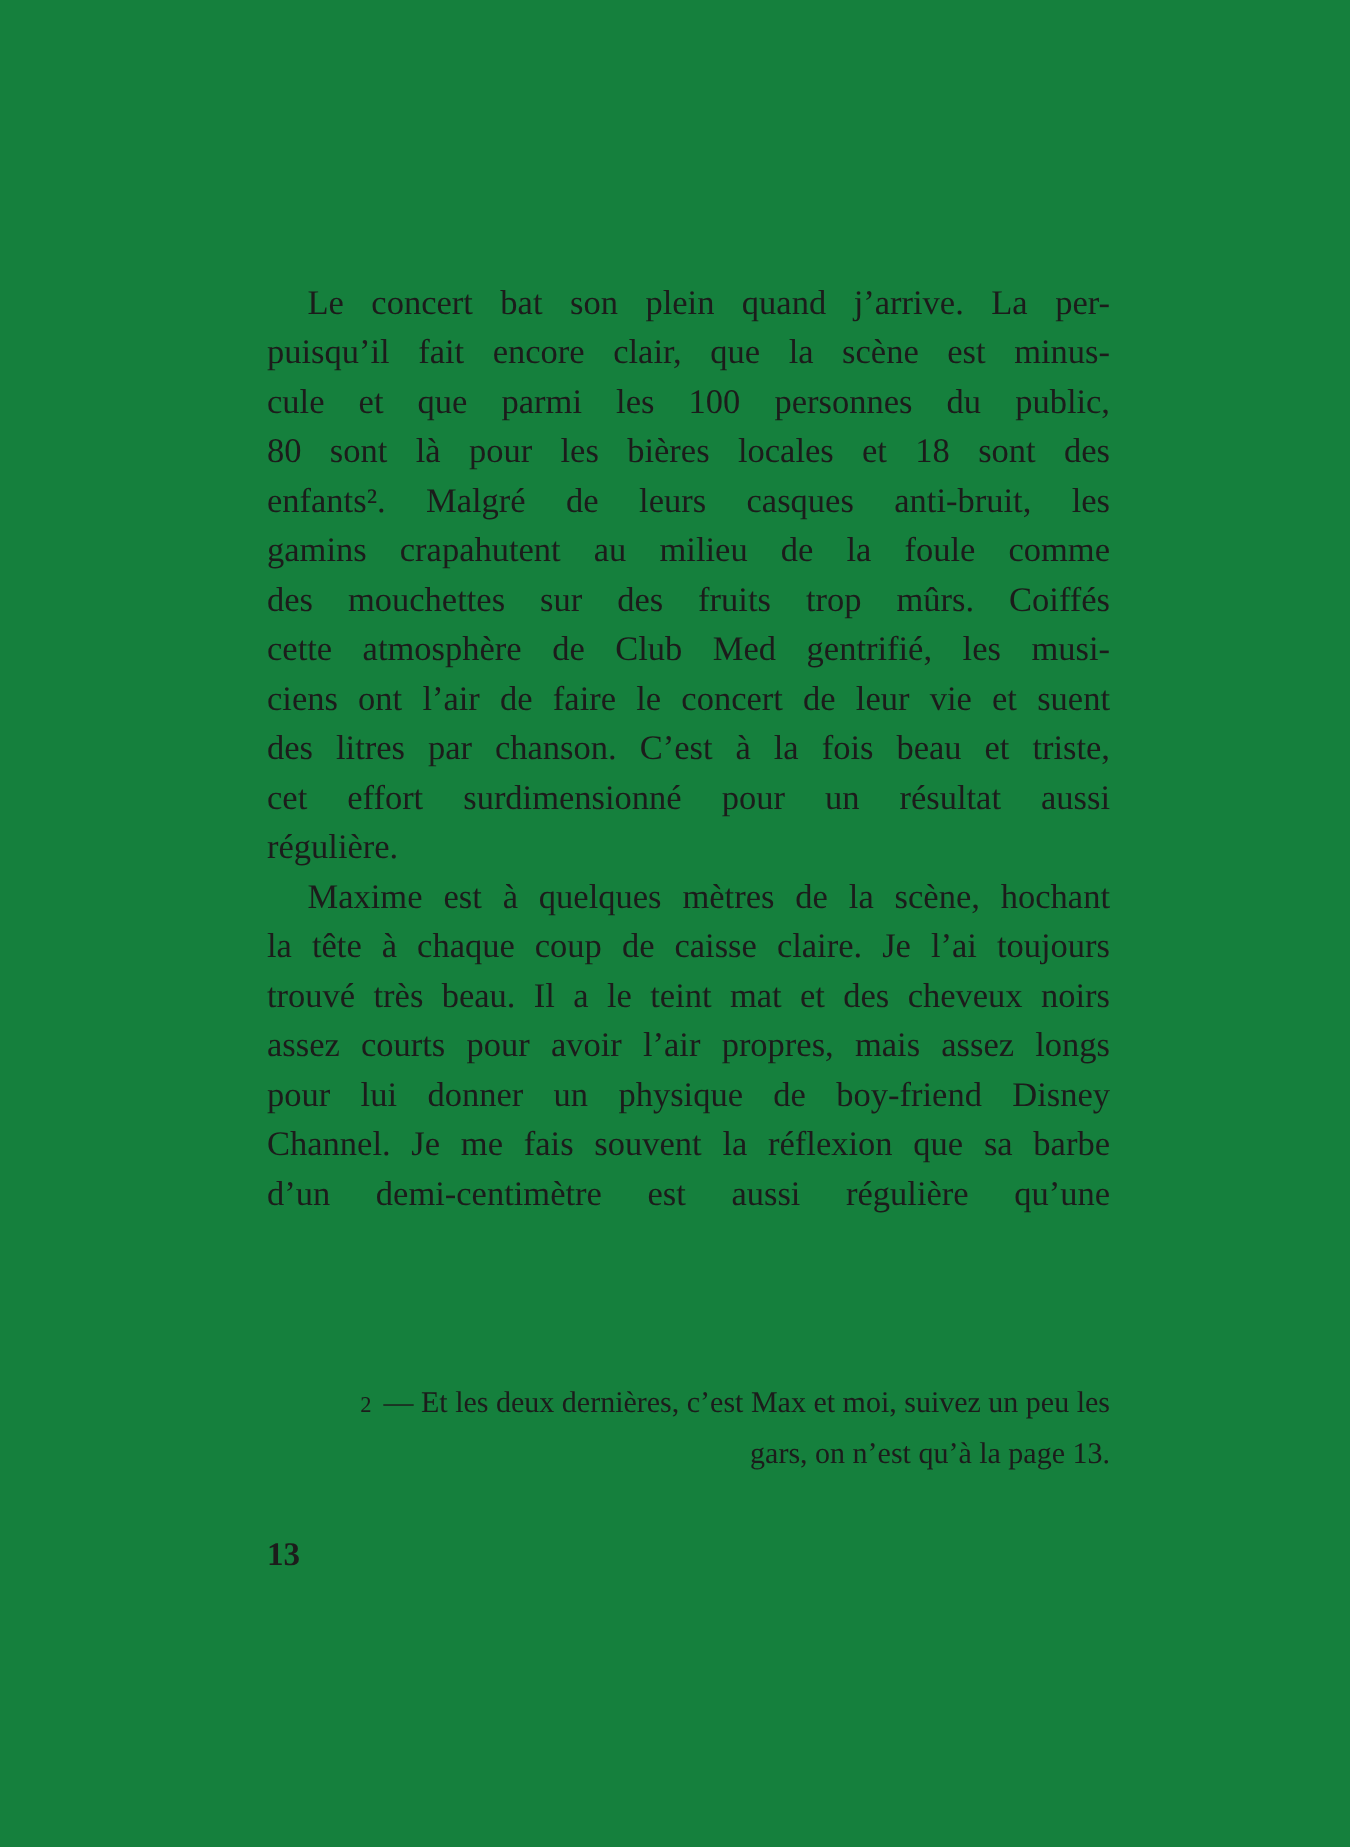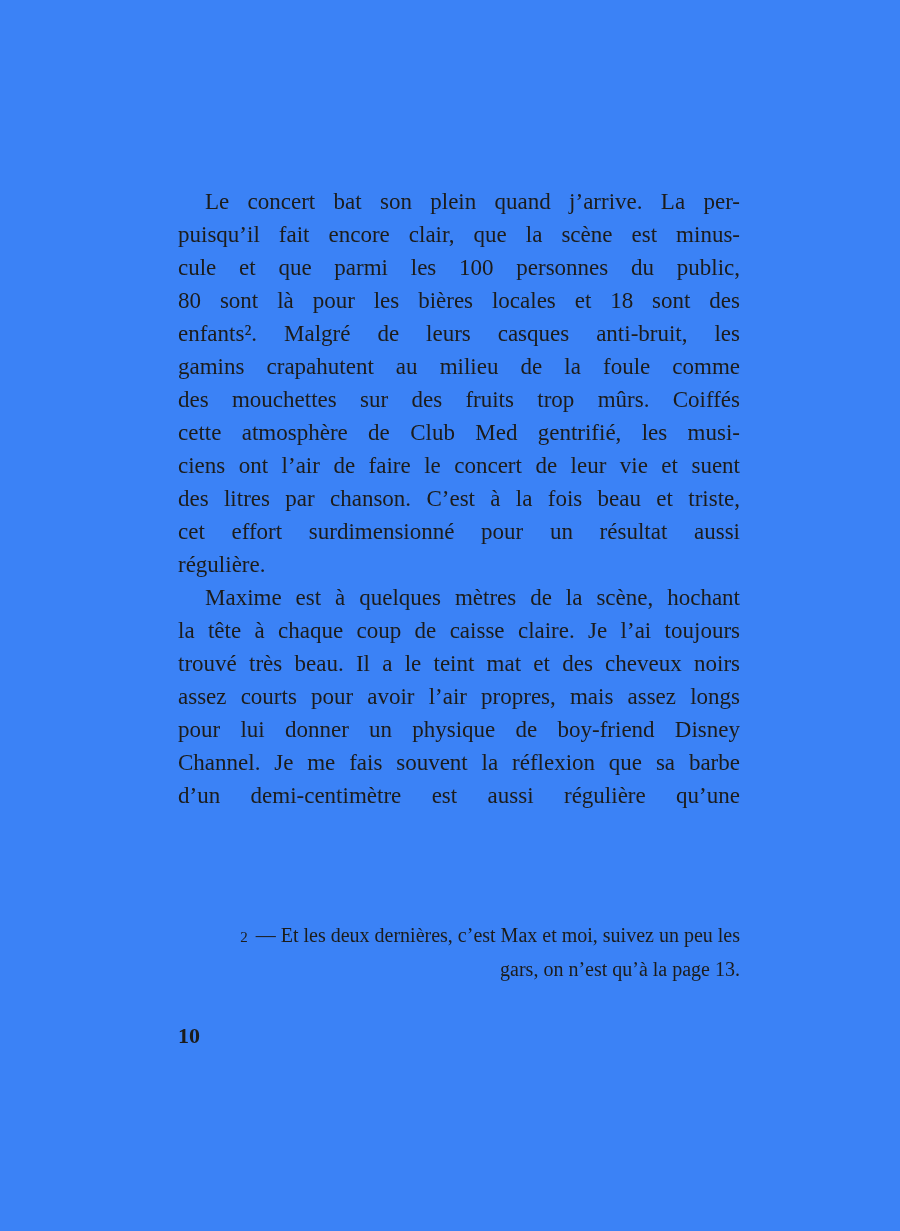--- a/index.html
+++ b/index.html
@@ -4,21 +4,21 @@
 <style>
   html, body {
     margin: 0;
     padding: 0;
     background: #ffffff;
   }
   .page {
     position: relative;
     width: 900px;
     height: 1231px;
-    background: #3b82f6;
+    background: #15803d;
     font-family: "Liberation Serif", "DejaVu Serif", serif;
     color: #1c1c1b;
     overflow: hidden;
   }
   .body-text {
     position: absolute;
     left: 178px;
     top: 185px;
     width: 562px;
     font-size: 23px;
@@ -86,15 +86,15 @@
       </div>
     </div>
 
   <div class="footnote">
     <div class="fn-line">
       <span class="fn-marker">2</span><span>— Et les deux dernières, c’est Max et moi, suivez un peu les</span>
     </div>
     <div class="fn-line fn-cont">gars, on n’est qu’à la page 13.</div>
   </div>
 
-  <div class="page-number">10</div>
+  <div class="page-number">13</div>
 
 </div>
 
 </body></html>

